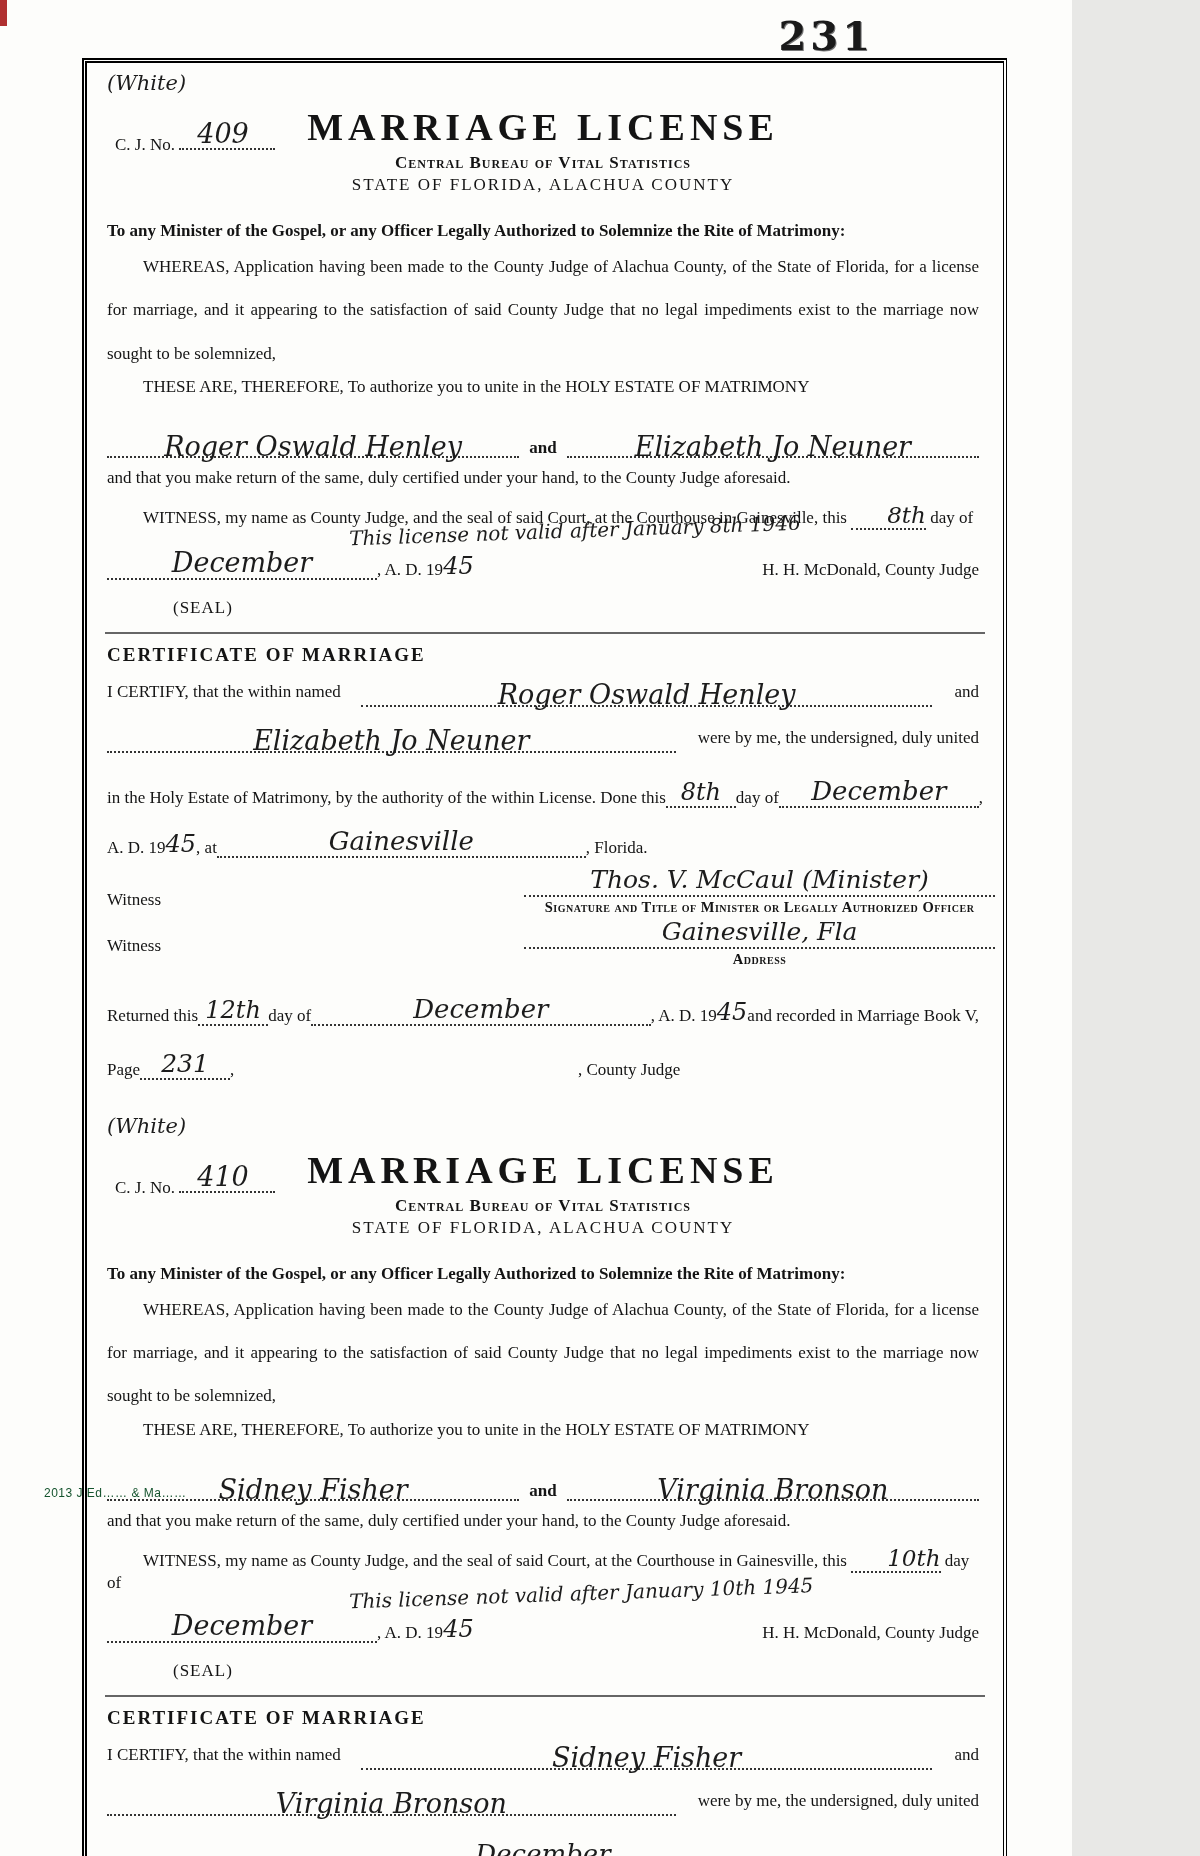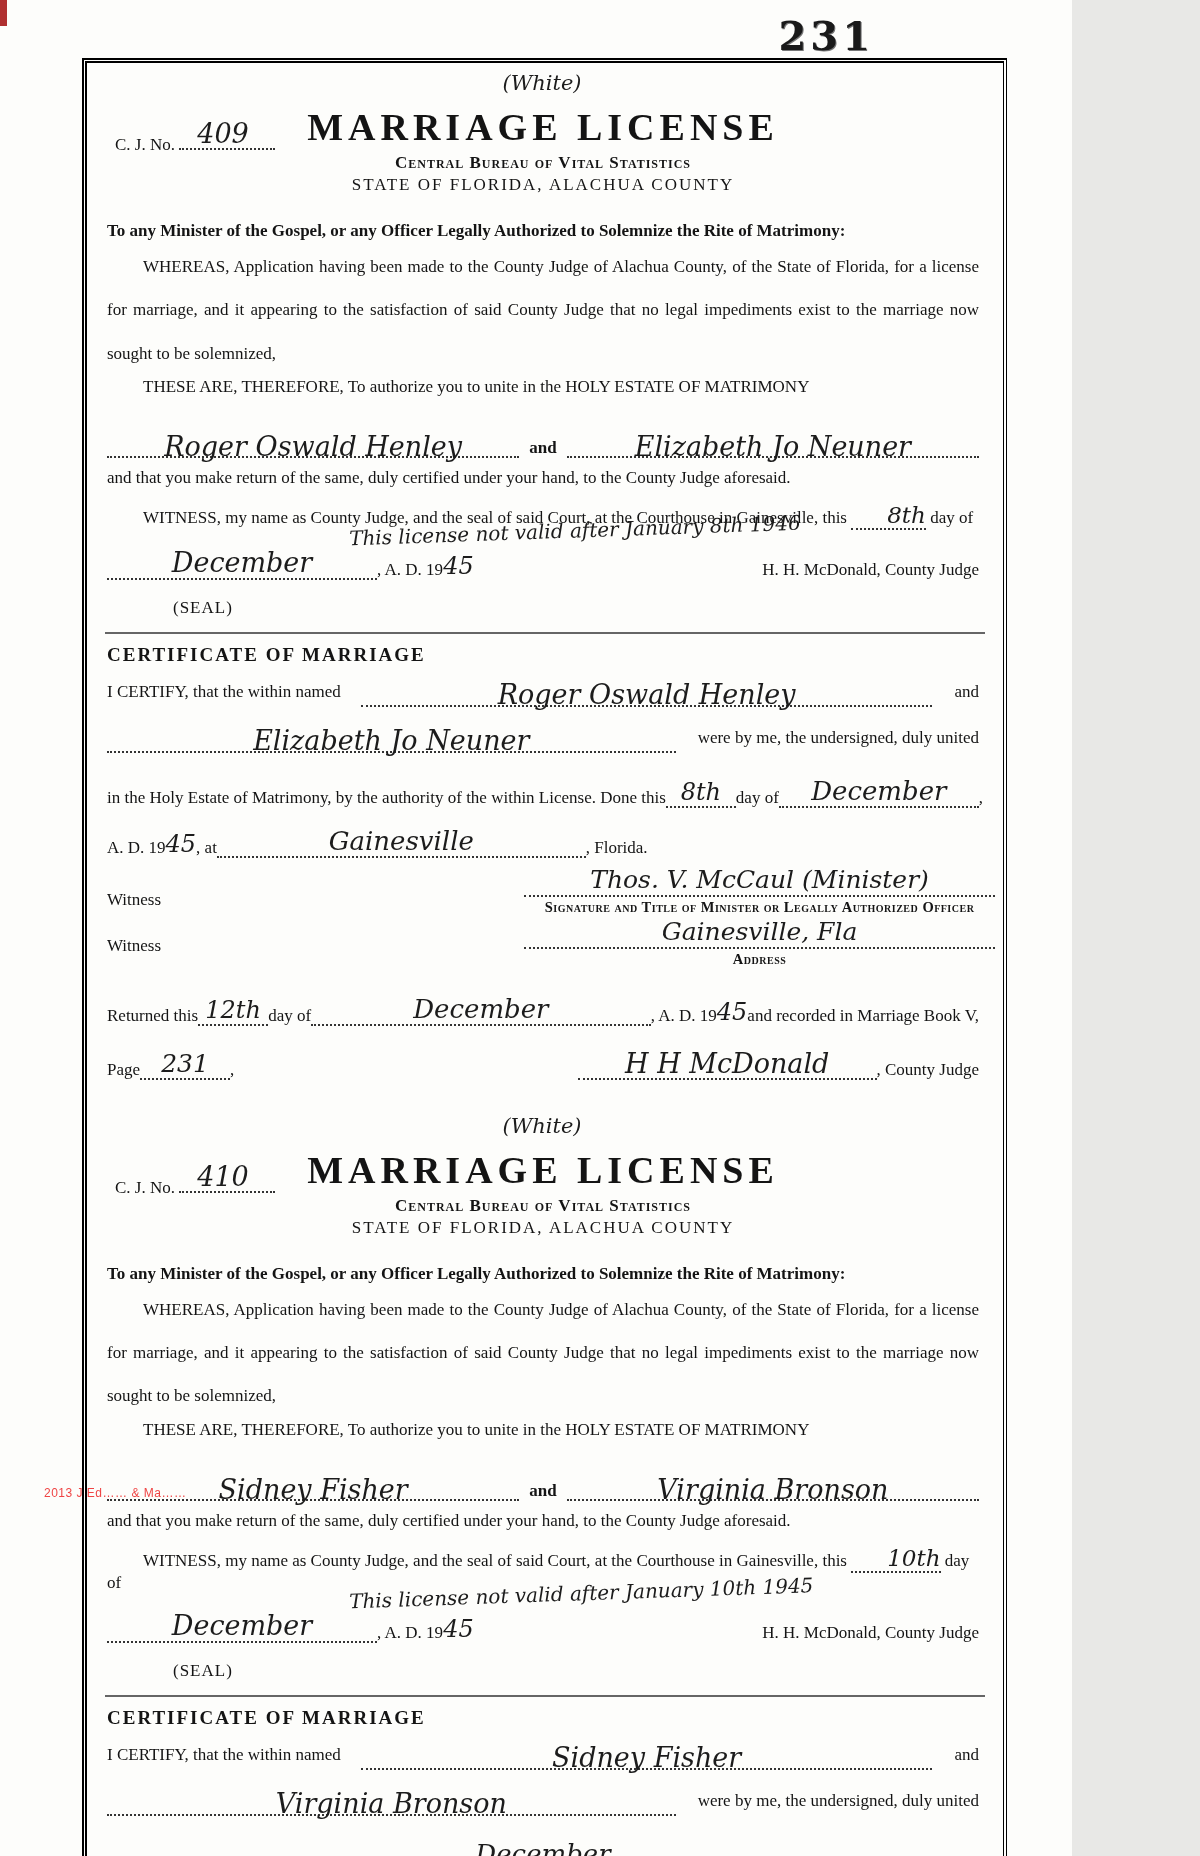--- a/index.html
+++ b/index.html
@@ -5,21 +5,21 @@
   html,body{margin:0;padding:0;background:#e8e8e6;}
   .page{position:relative;width:1072px;height:1856px;background:#fdfdfb;overflow:hidden;
         font-family:"Liberation Serif",serif;color:#141414;}
   .corner-mark{position:absolute;left:0;top:0;width:7px;height:26px;background:#b03030;}
   .folio{position:absolute;top:12px;right:198px;font-family:"DejaVu Serif",serif;
          font-size:40px;font-weight:bold;letter-spacing:4px;color:#1a1a1a;text-shadow:1px 1px 0 #777;}
   .frame{position:absolute;left:82px;top:58px;width:925px;height:2200px;
          border-top:5px double #000;border-left:5px double #000;border-right:4px double #000;
          padding:0 24px 0 20px;box-sizing:border-box;background:transparent;}
   .hand{font-family:"DejaVu Serif",serif;font-style:italic;color:#1c1c1c;}
-  .race{ text-align:center;font-size:21px;margin:8px 2px 0 0;height:26px;}
+  .race{ text-align:left;font-size:21px;margin:8px 2px 0 0;height:26px;}
   .lic{position:relative;}
   .lic-head{position:relative;margin-top:0;}
   .cj{position:absolute;left:8px;top:30px;font-size:17px;white-space:nowrap;}
   .cj-line{display:inline-block;width:96px;border-bottom:2px dotted #333;position:relative;}
   .cj-val{position:absolute;left:18px;top:-30px;font-size:27px;}
   h1.title{margin:8px 0 0;text-align:center;font-size:38px;letter-spacing:5px;font-weight:bold;}
   .subtitle{text-align:center;font-variant:small-caps;font-size:17px;letter-spacing:1px;margin-top:4px;font-weight:bold;}
   .stateline{text-align:center;font-size:17px;letter-spacing:2px;margin-top:2px;}
   .para{font-size:17px;margin:0;}
   .salutation{margin-top:26px;font-weight:bold;font-size:17px;}
@@ -62,21 +62,21 @@
   .returned-row{display:flex;align-items:flex-end;font-size:17px;margin-top:12px;height:46px;}
   .page-row{display:flex;align-items:flex-end;font-size:17px;margin-top:10px;height:44px;}
   .pg-fill{display:inline-block;min-width:90px;border-bottom:2px dotted #333;text-align:center;}
   .pg-fill .hand{font-size:25px;}
   .judge-sig-wrap{margin-left:auto;display:flex;align-items:flex-end;width:46%;}
   .judge-sig-line{flex:1;border-bottom:2px dotted #333;text-align:center;}
   .judge-sig-line .hand{font-size:27px;line-height:1;}
   .nowrap{white-space:nowrap;}
   .gap2{height:26px;}
   .watermark{position:absolute;left:44px;top:1486px;font-family:"Liberation Sans",sans-serif;
-             font-size:12px;color:#ef4444;letter-spacing:.5px;z-index:5;}
+             font-size:12px;color:#14532d;letter-spacing:.5px;z-index:5;}
 </style>
 </head>
 <body>
 
 <div class="page">
   <div class="corner-mark"></div>
   <div class="folio">231</div>
   <div class="watermark">2013 J Ed…… &amp; Ma……</div>
 
   <div class="frame">
@@ -177,21 +177,20 @@
         <span class="nowrap">, A. D. 19</span>
         <span class="hand yr">45</span>
         <span class="nowrap">and recorded in Marriage Book V,</span>
       </div>
 
       <div class="page-row">
         <span>Page</span>
         <span class="pg-fill"><span class="hand">231</span></span>
         <span>,</span>
         <span class="judge-sig-wrap">
-          <span class="judge-sig-line"><span class="hand">H H McDonald</span></span>
           <span class="nowrap">, County Judge</span>
         </span>
       </div>
     </section>
 
     <div class="gap2"></div>
 
     <section class="lic">
       <div class="race hand">(White)</div>
 

